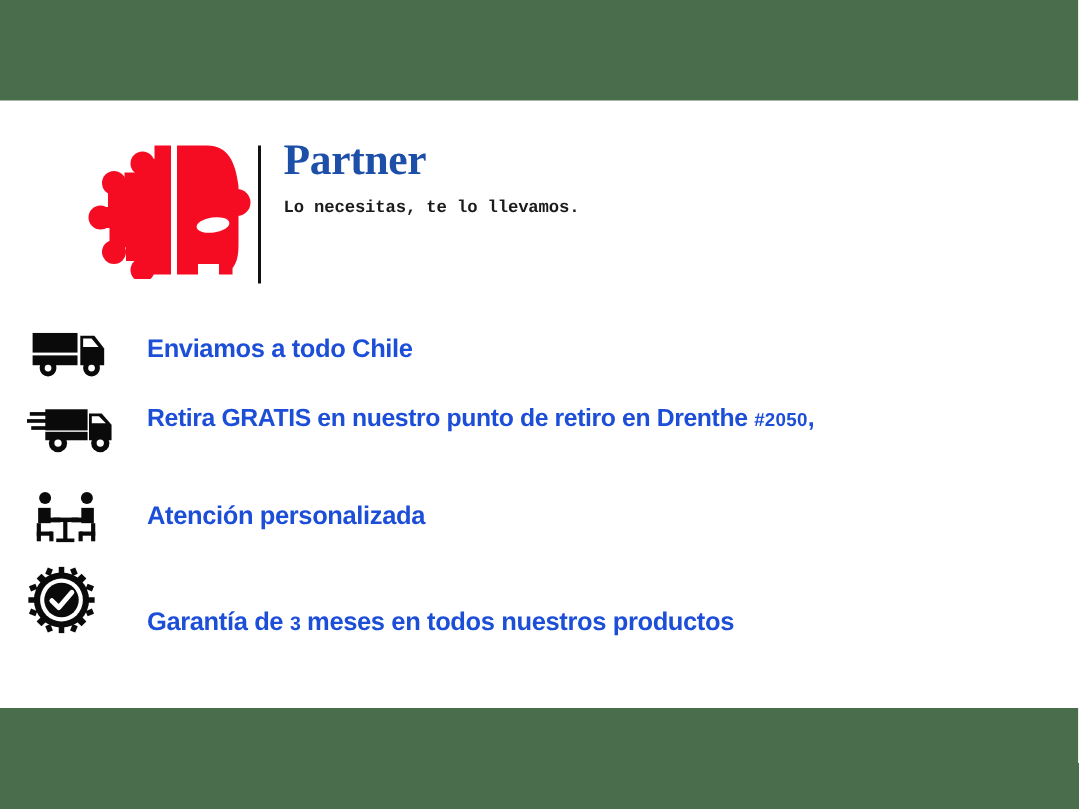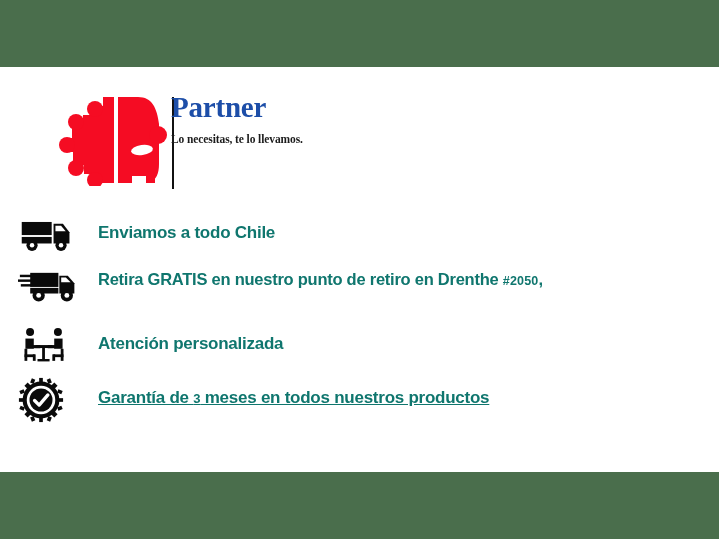--- a/index.html
+++ b/index.html
@@ -45,34 +45,34 @@
   .logo-divider {
     position: absolute;
     left: 114px;
     top: 5px;
     width: 2px;
     height: 92px;
     background: #111111;
   }
   .logo-text {
     position: absolute;
-    left: 113px;
+    left: 131px;
     top: 0px;
     width: 380px;
   }
   .brand-line {
     font-family: "Liberation Serif", serif;
     font-weight: bold;
     color: #1d4ea8;
     font-size: 29px;
     line-height: 31px;
     letter-spacing: -0.2px;
   }
   .brand-tagline {
-    font-family: Liberation Serif, serif;
+    font-family: Liberation Mono, monospace;
     font-weight: bold;
     color: #1b1b1b;
     font-size: 11.5px;
     line-height: 14px;
     margin-top: 9px;
     letter-spacing: -0.1px;
   }
 
   
   .features {
@@ -102,30 +102,30 @@
     justify-content: flex-start;
   }
   .feature-row.r1 .feature-icon { margin-top: 8px; }
   .feature-row.r2 .feature-icon { margin-top: 6px; }
   .feature-row.r3 .feature-icon { margin-top: 4px; }
   .feature-row.r4 .feature-icon { margin-top: 4px; }
 
   .feature-text {
     font-family: "Liberation Sans", sans-serif;
     font-weight: bold;
-    color: #0f766e;
+    color: #1d4ed8;
     font-size: 16.5px;
     line-height: 22px;
     letter-spacing: -0.25px;
     padding-left: 18px;
   }
   .feature-row.r1 .feature-text { margin-top: 16px; font-size: 17px; }
   .feature-row.r2 .feature-text { margin-top: 10px; }
   .feature-row.r3 .feature-text { margin-top: 13px; font-size: 17px; }
-  .feature-row.r4 .feature-text { margin-top: 13px; font-size: 17px; text-decoration: underline; }
+  .feature-row.r4 .feature-text { margin-top: 30px; font-size: 17px; }
 
   .small-num {
     font-size: 12.5px;
     font-weight: bold;
     letter-spacing: 0.2px;
   }
   .small-num-3 {
     font-size: 13px;
     font-weight: bold;
   }

